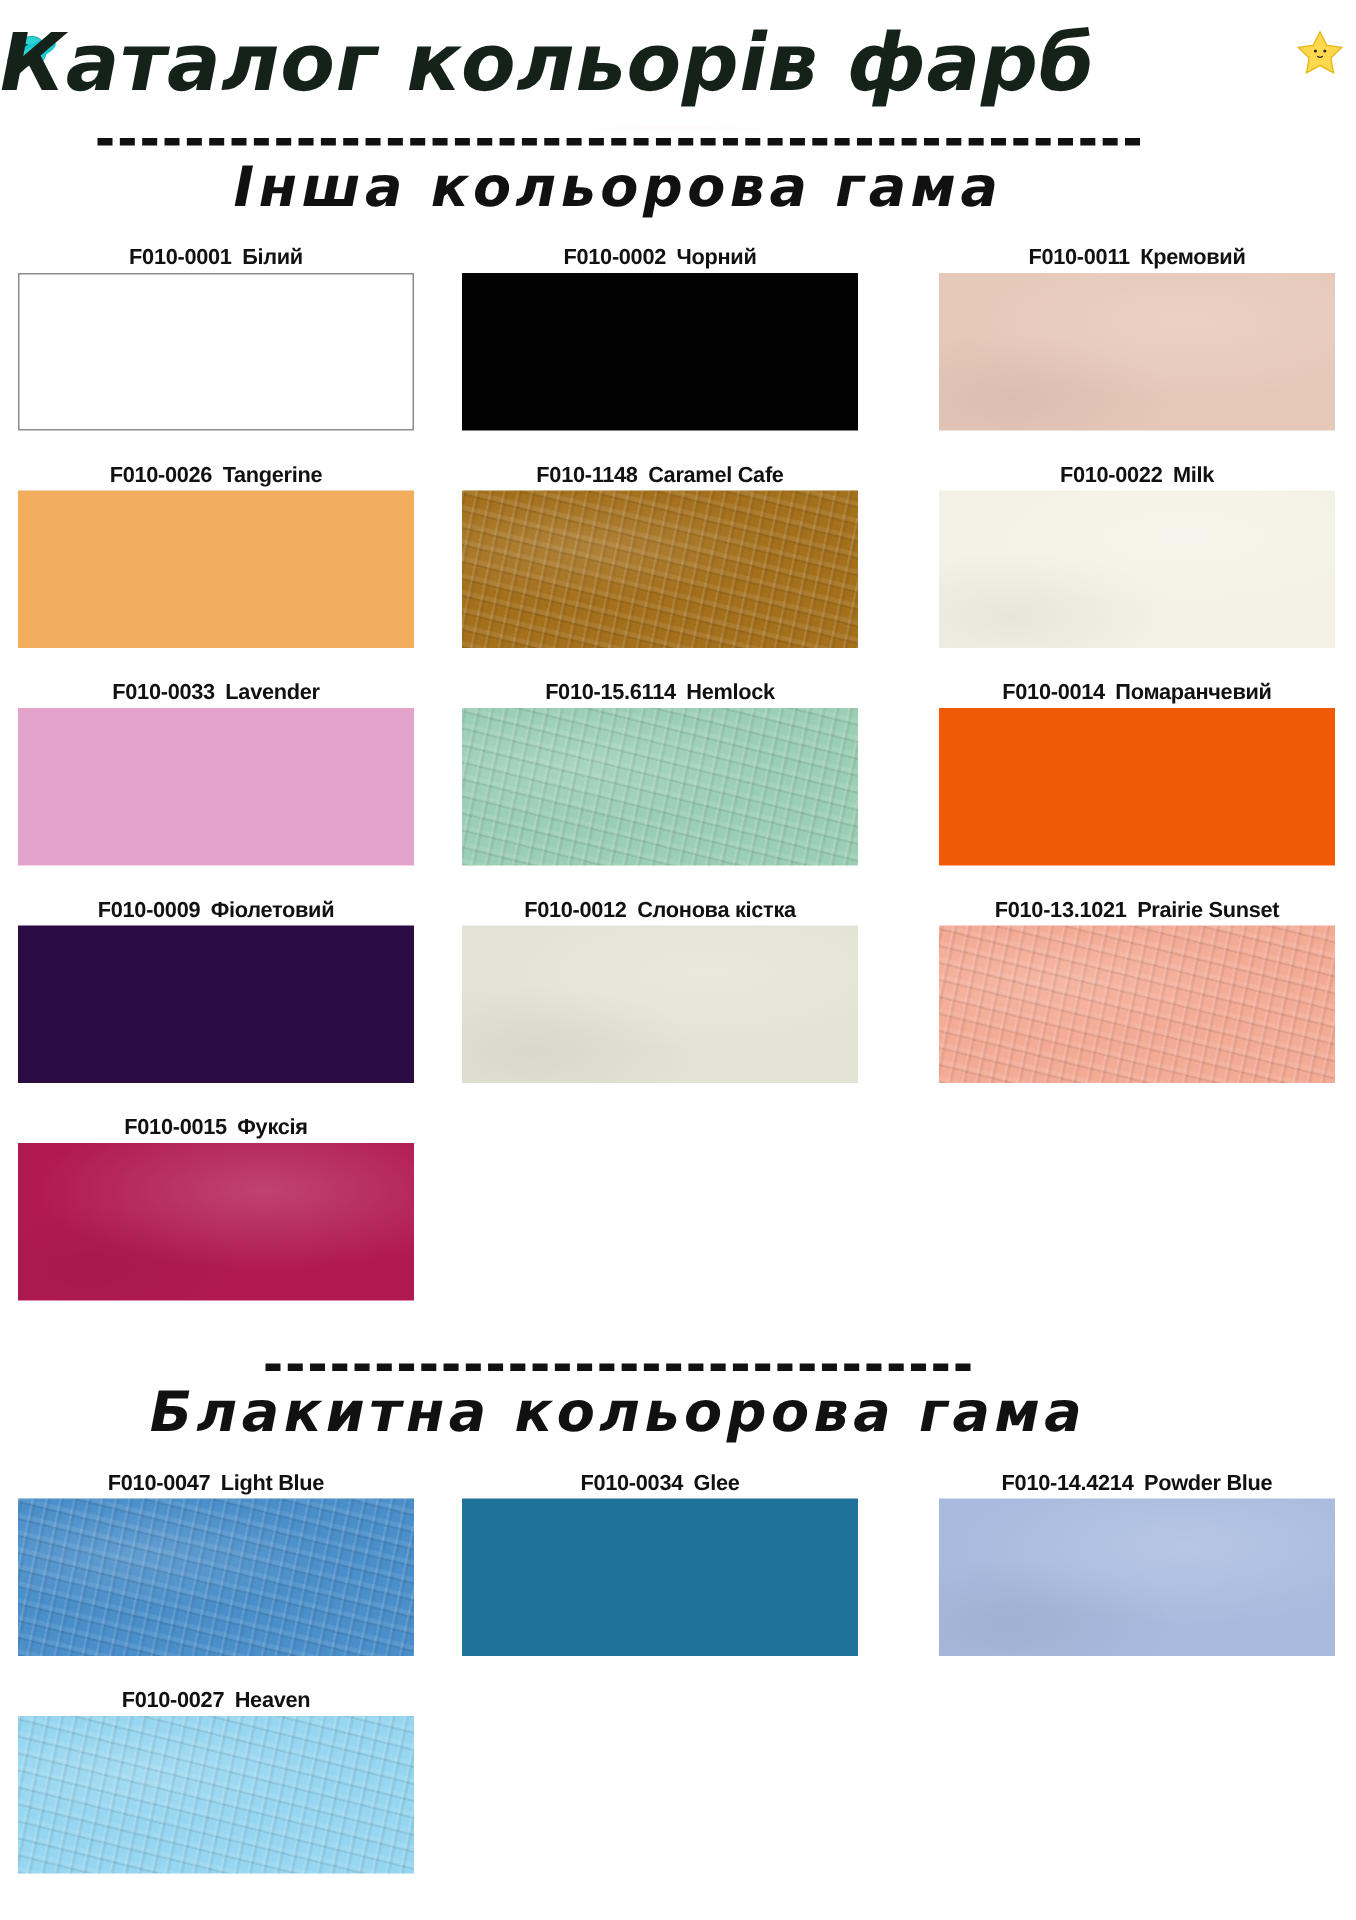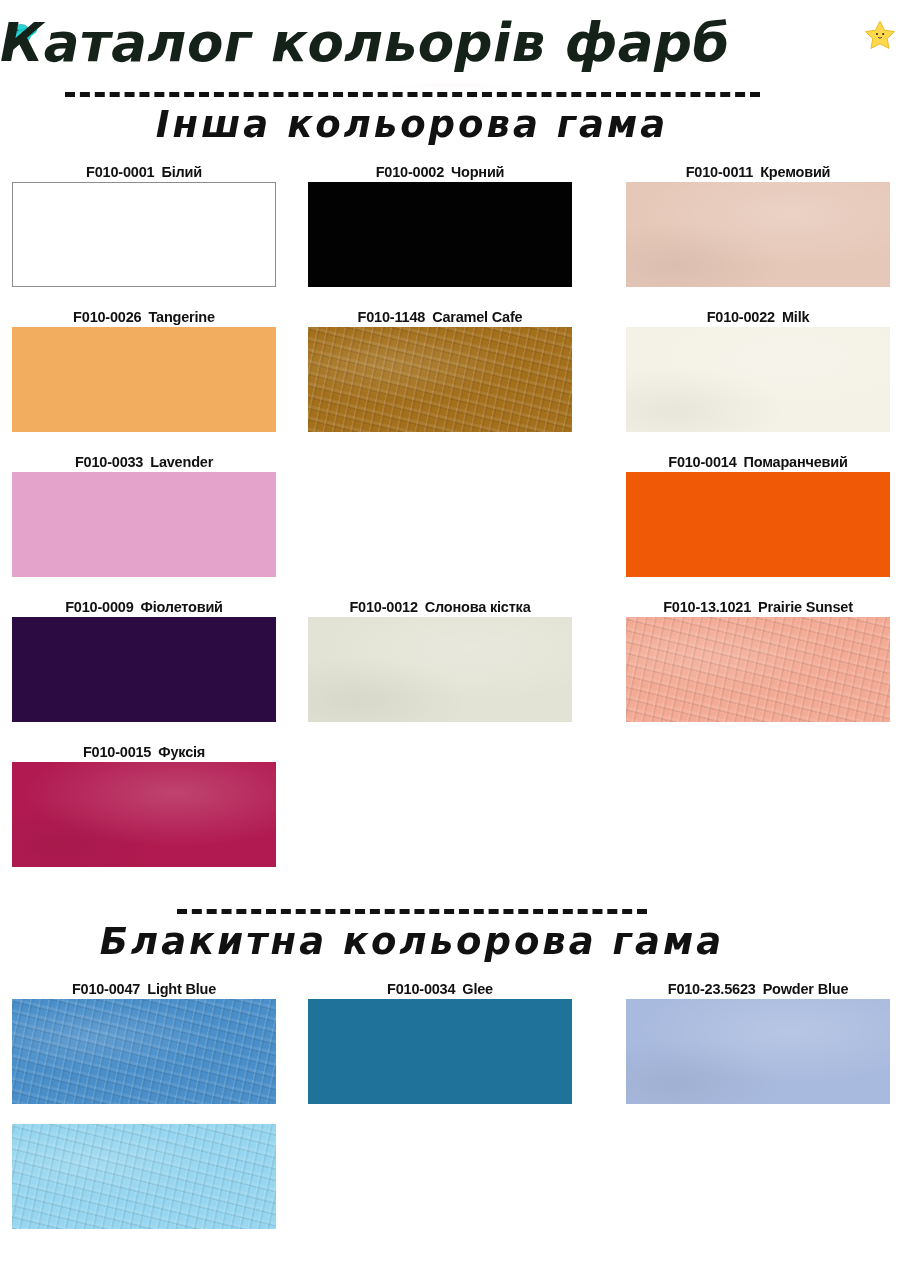--- a/index.html
+++ b/index.html
@@ -231,20 +231,24 @@
         <div class="cell col2">
           <div class="swatch-label"><span class="code">F010-0022</span><span class="name">Milk</span></div>
           <div class="swatch soft" style="background-color: rgb(244, 242, 230);"></div>
         </div>
       </div>
       <div class="row">
         <div class="cell col0">
           <div class="swatch-label"><span class="code">F010-0033</span><span class="name">Lavender</span></div>
           <div class="swatch" style="background-color: rgb(227, 163, 202);"></div>
         </div>
+        <div class="cell col1">
+          <div class="swatch-label"><span class="code">F010-15.6114</span><span class="name">Hemlock</span></div>
+          <div class="swatch textured" style="background-color: rgb(155, 207, 180);"></div>
+        </div>
         <div class="cell col2">
           <div class="swatch-label"><span class="code">F010-0014</span><span class="name">Помаранчевий</span></div>
           <div class="swatch" style="background-color: rgb(240, 90, 6);"></div>
         </div>
       </div>
       <div class="row">
         <div class="cell col0">
           <div class="swatch-label"><span class="code">F010-0009</span><span class="name">Фіолетовий</span></div>
           <div class="swatch" style="background-color: rgb(44, 10, 66);"></div>
         </div>
@@ -274,23 +278,24 @@
       <div class="row">
         <div class="cell col0">
           <div class="swatch-label"><span class="code">F010-0047</span><span class="name">Light Blue</span></div>
           <div class="swatch textured" style="background-color: rgb(74, 143, 202);"></div>
         </div>
         <div class="cell col1">
           <div class="swatch-label"><span class="code">F010-0034</span><span class="name">Glee</span></div>
           <div class="swatch" style="background-color: rgb(31, 115, 155);"></div>
         </div>
         <div class="cell col2">
-          <div class="swatch-label"><span class="code">F010-23.5623</span><span class="name">Powder Blue</span></div>
+          <div class="swatch-label"><span class="code">F010-14.4214</span><span class="name">Powder Blue</span></div>
           <div class="swatch soft" style="background-color: rgb(168, 186, 222);"></div>
         </div>
       </div>
       <div class="row">
         <div class="cell col0">
+          <div class="swatch-label"><span class="code">F010-0027</span><span class="name">Heaven</span></div>
           <div class="swatch textured" style="background-color: rgb(150, 214, 240);"></div>
         </div>
       </div>
     </div>
   </div>
 
 </body></html>

